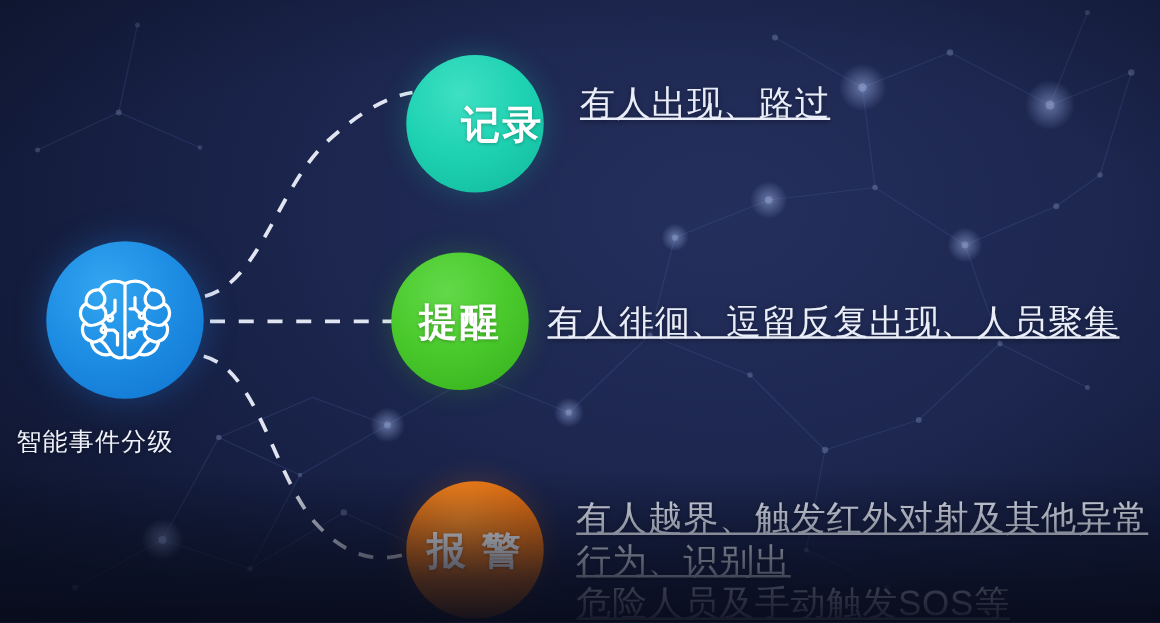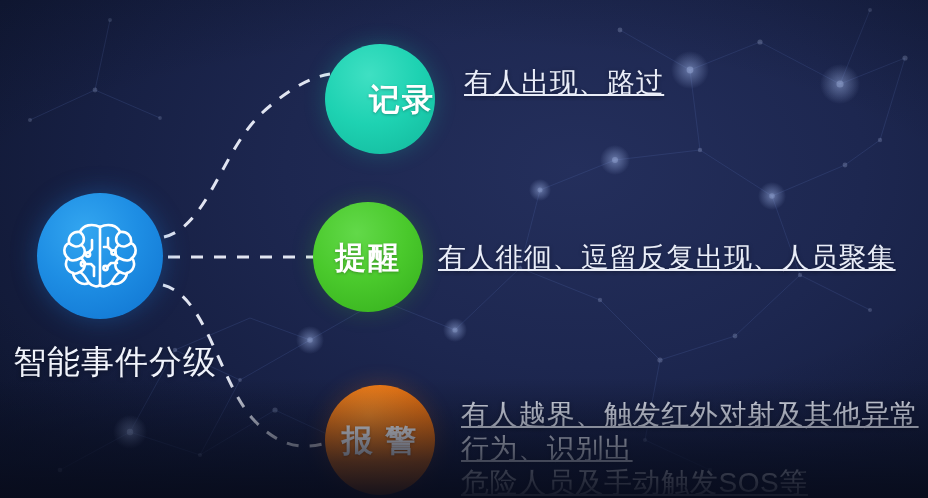--- a/index.html
+++ b/index.html
@@ -90,21 +90,21 @@
     height: 110px;
     background: radial-gradient(circle at 40% 28%, #fb8c22 0%, #ef7510 48%, #dc6304 100%);
     box-shadow: 0 0 22px rgba(239,117,16,0.24);
   }
 
   
   #main-caption {
     position: absolute;
     left: 13px;
     top: 340px;
-    font-size: 33px;
+    font-size: 20px;
     color: #f0f3fb;
     letter-spacing: 1px;
     white-space: nowrap;
     text-shadow: 0 1px 4px rgba(0,0,0,0.4);
     font-family: Liberation Mono, monospace;
   }
 
   
   .desc {
     position: absolute;

